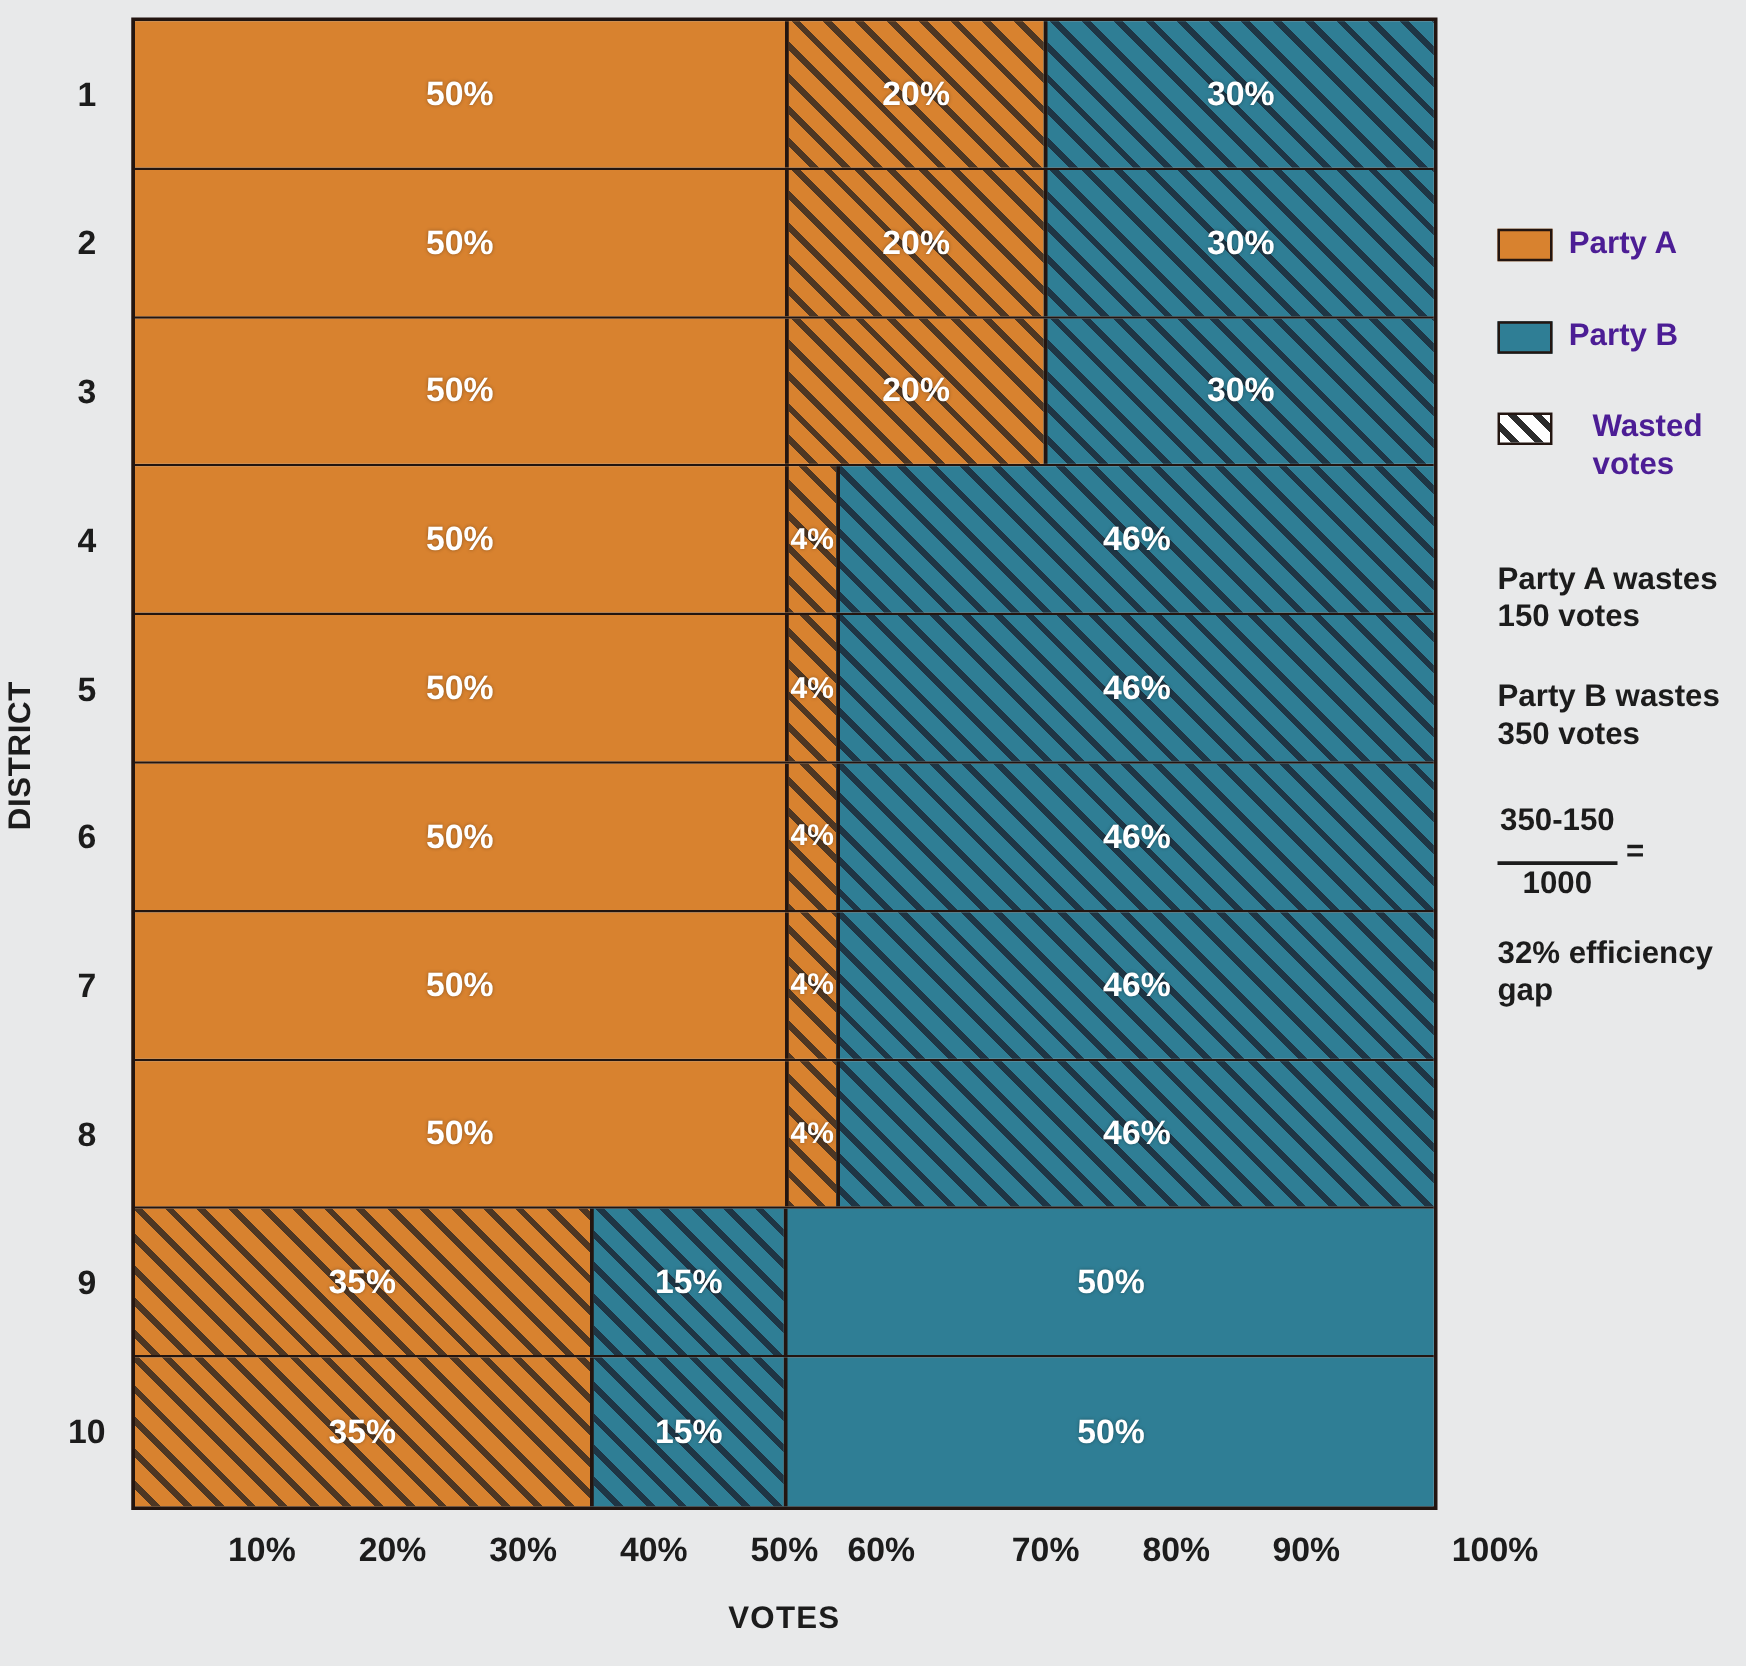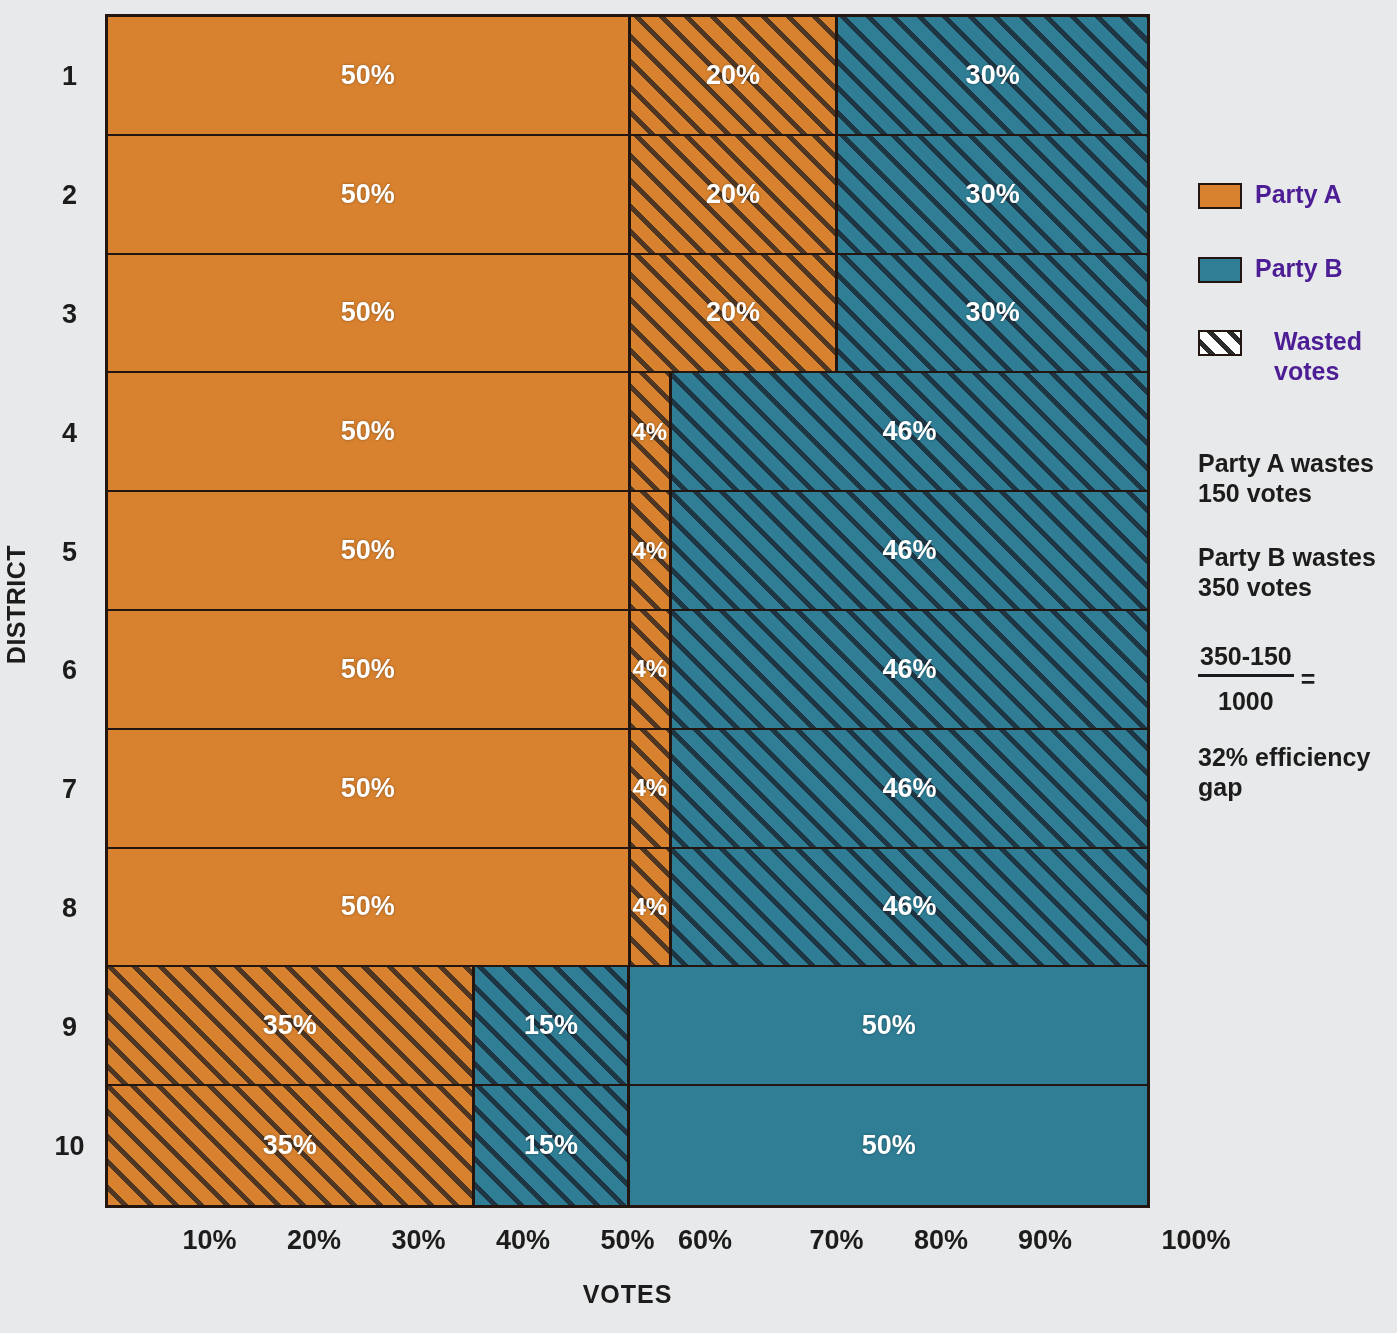--- a/index.html
+++ b/index.html
@@ -216,28 +216,28 @@
   }
   #fraction {
     display: inline-block;
     text-align: center;
   }
   #fraction .numer {
     font-size: 25px;
     font-weight: bold;
     color: #1c1c1c;
     border-bottom: 3px solid #1c1c1c;
-    padding: 0 2px 3px 2px;
+    padding: 0 2px 18px 2px;
     display: block;
   }
   #fraction .denom {
     font-size: 25px;
     font-weight: bold;
     color: #1c1c1c;
-    padding-top: 10px;
+    padding-top: 0;
     display: block;
   }
   #equals {
     font-size: 25px;
     font-weight: bold;
     color: #1c1c1c;
     margin-left: 7px;
     align-self: center;
   }
 </style>

